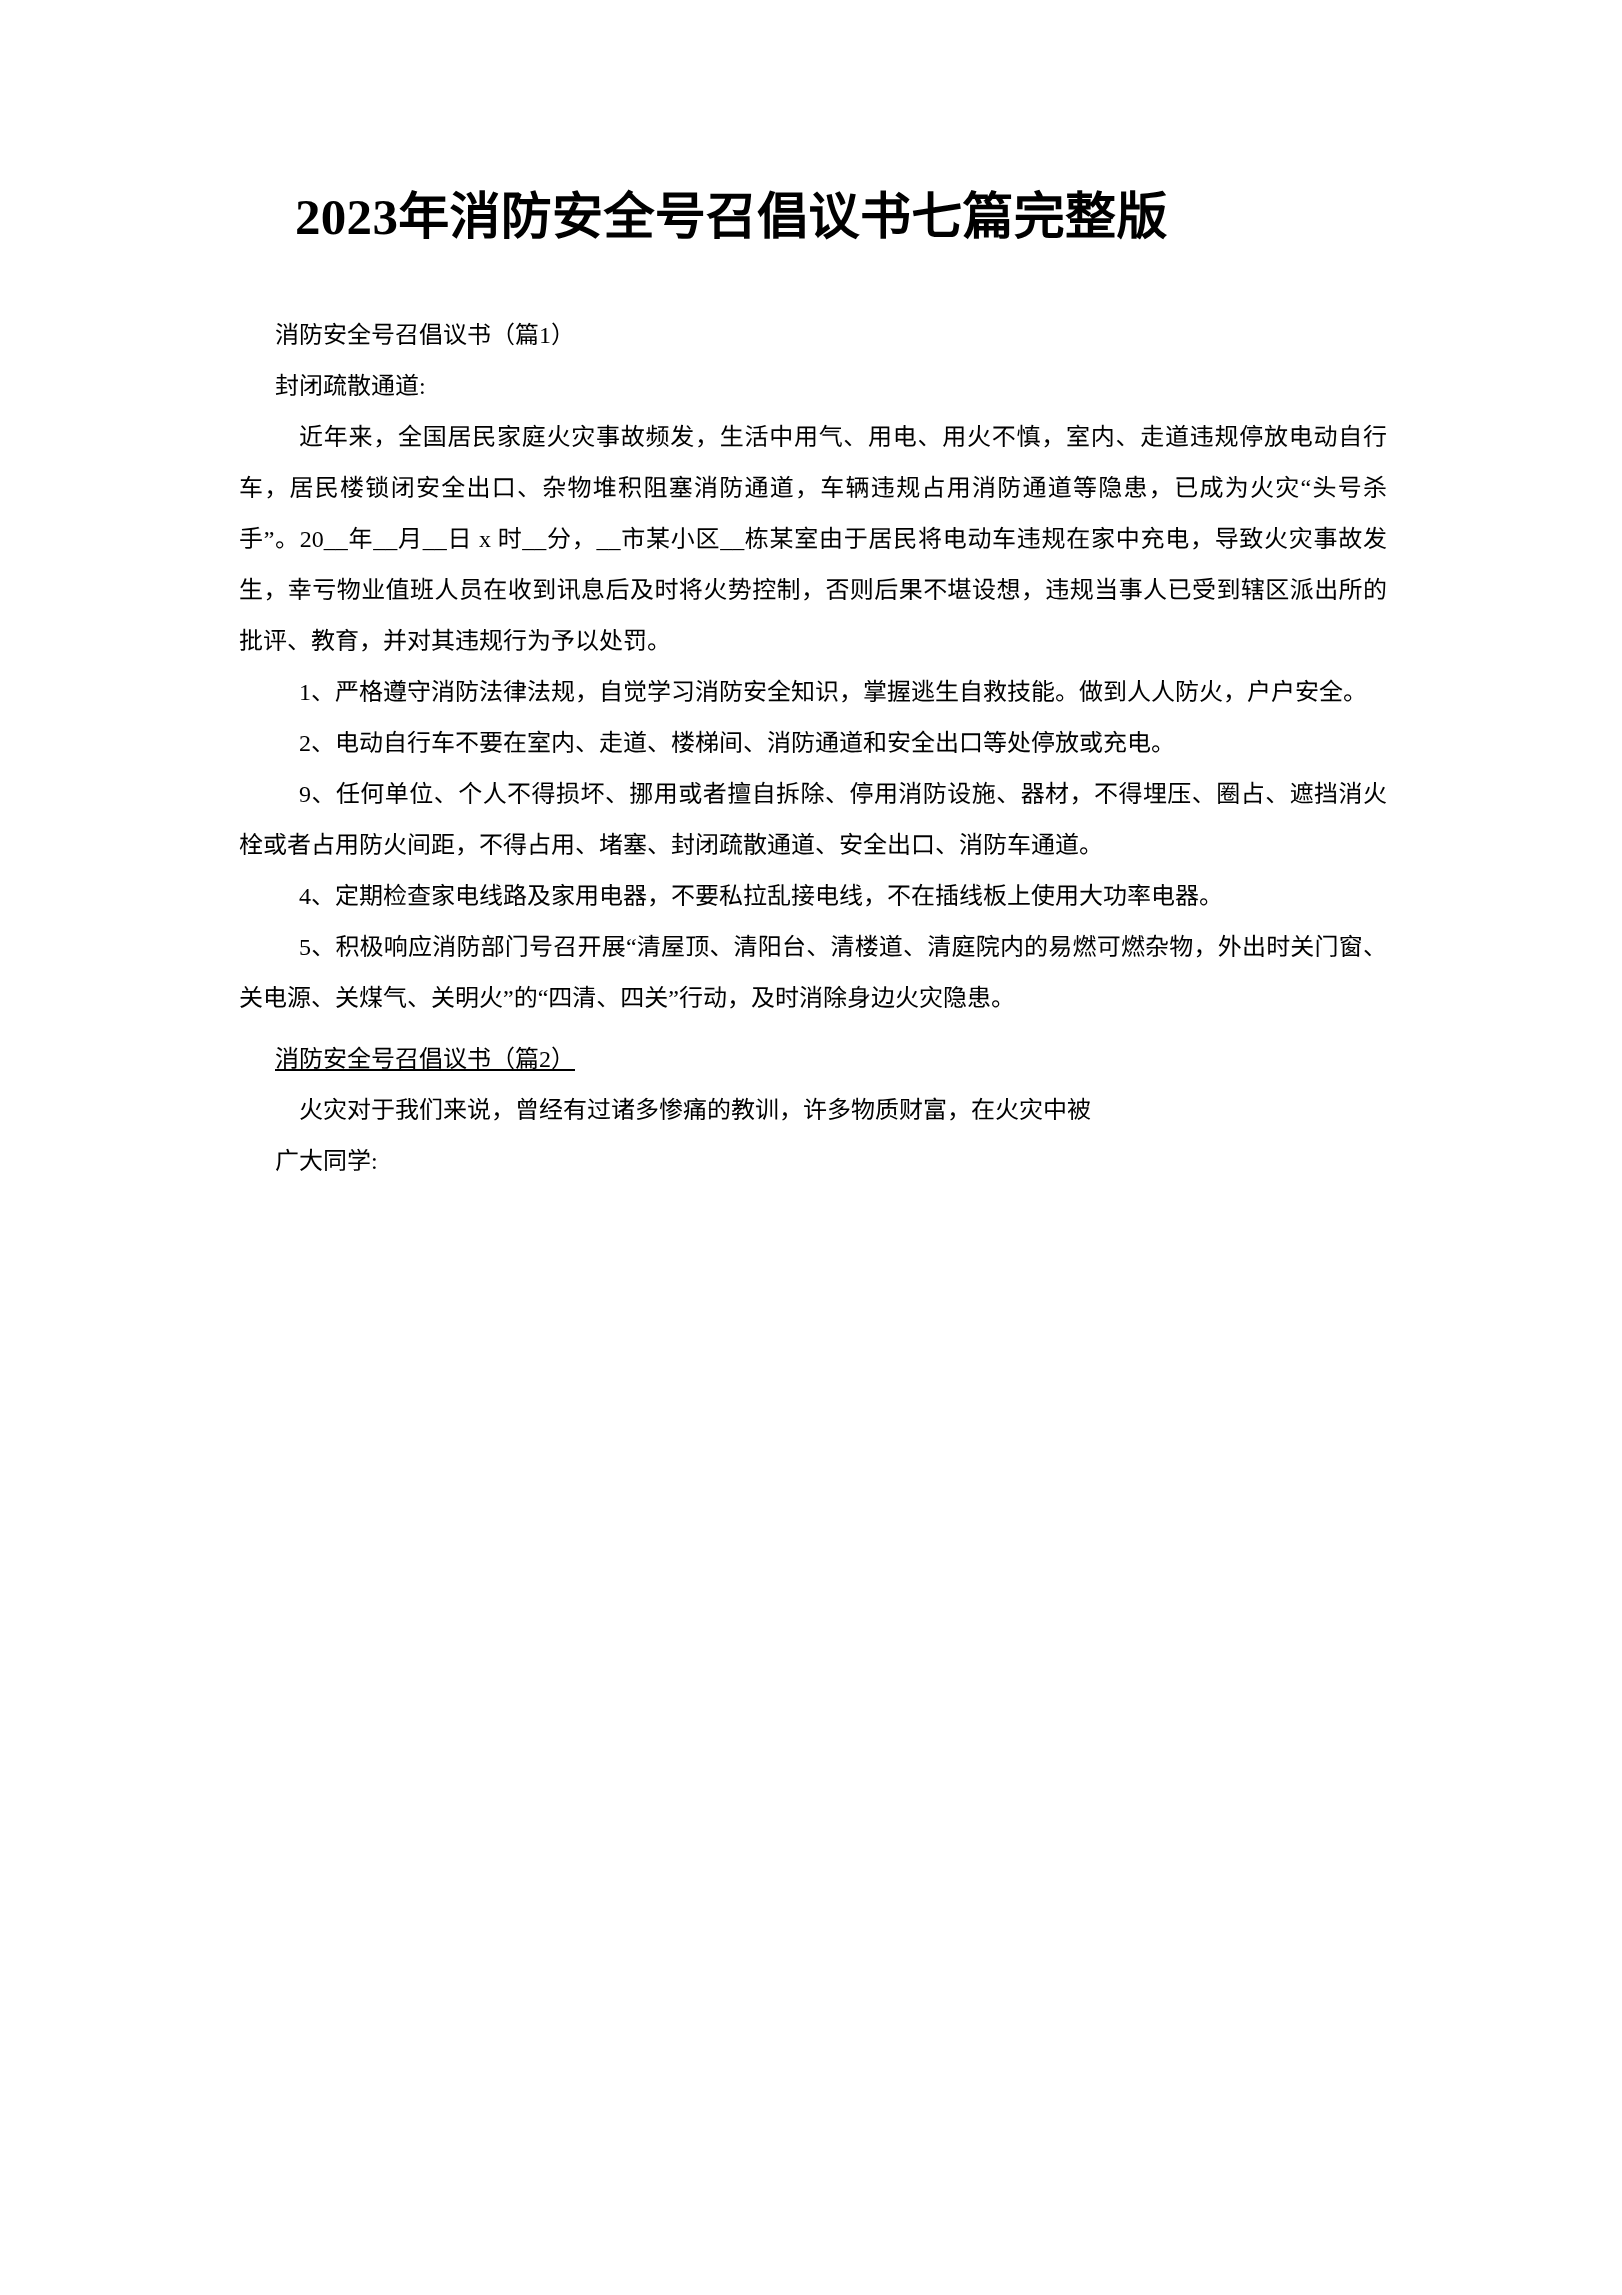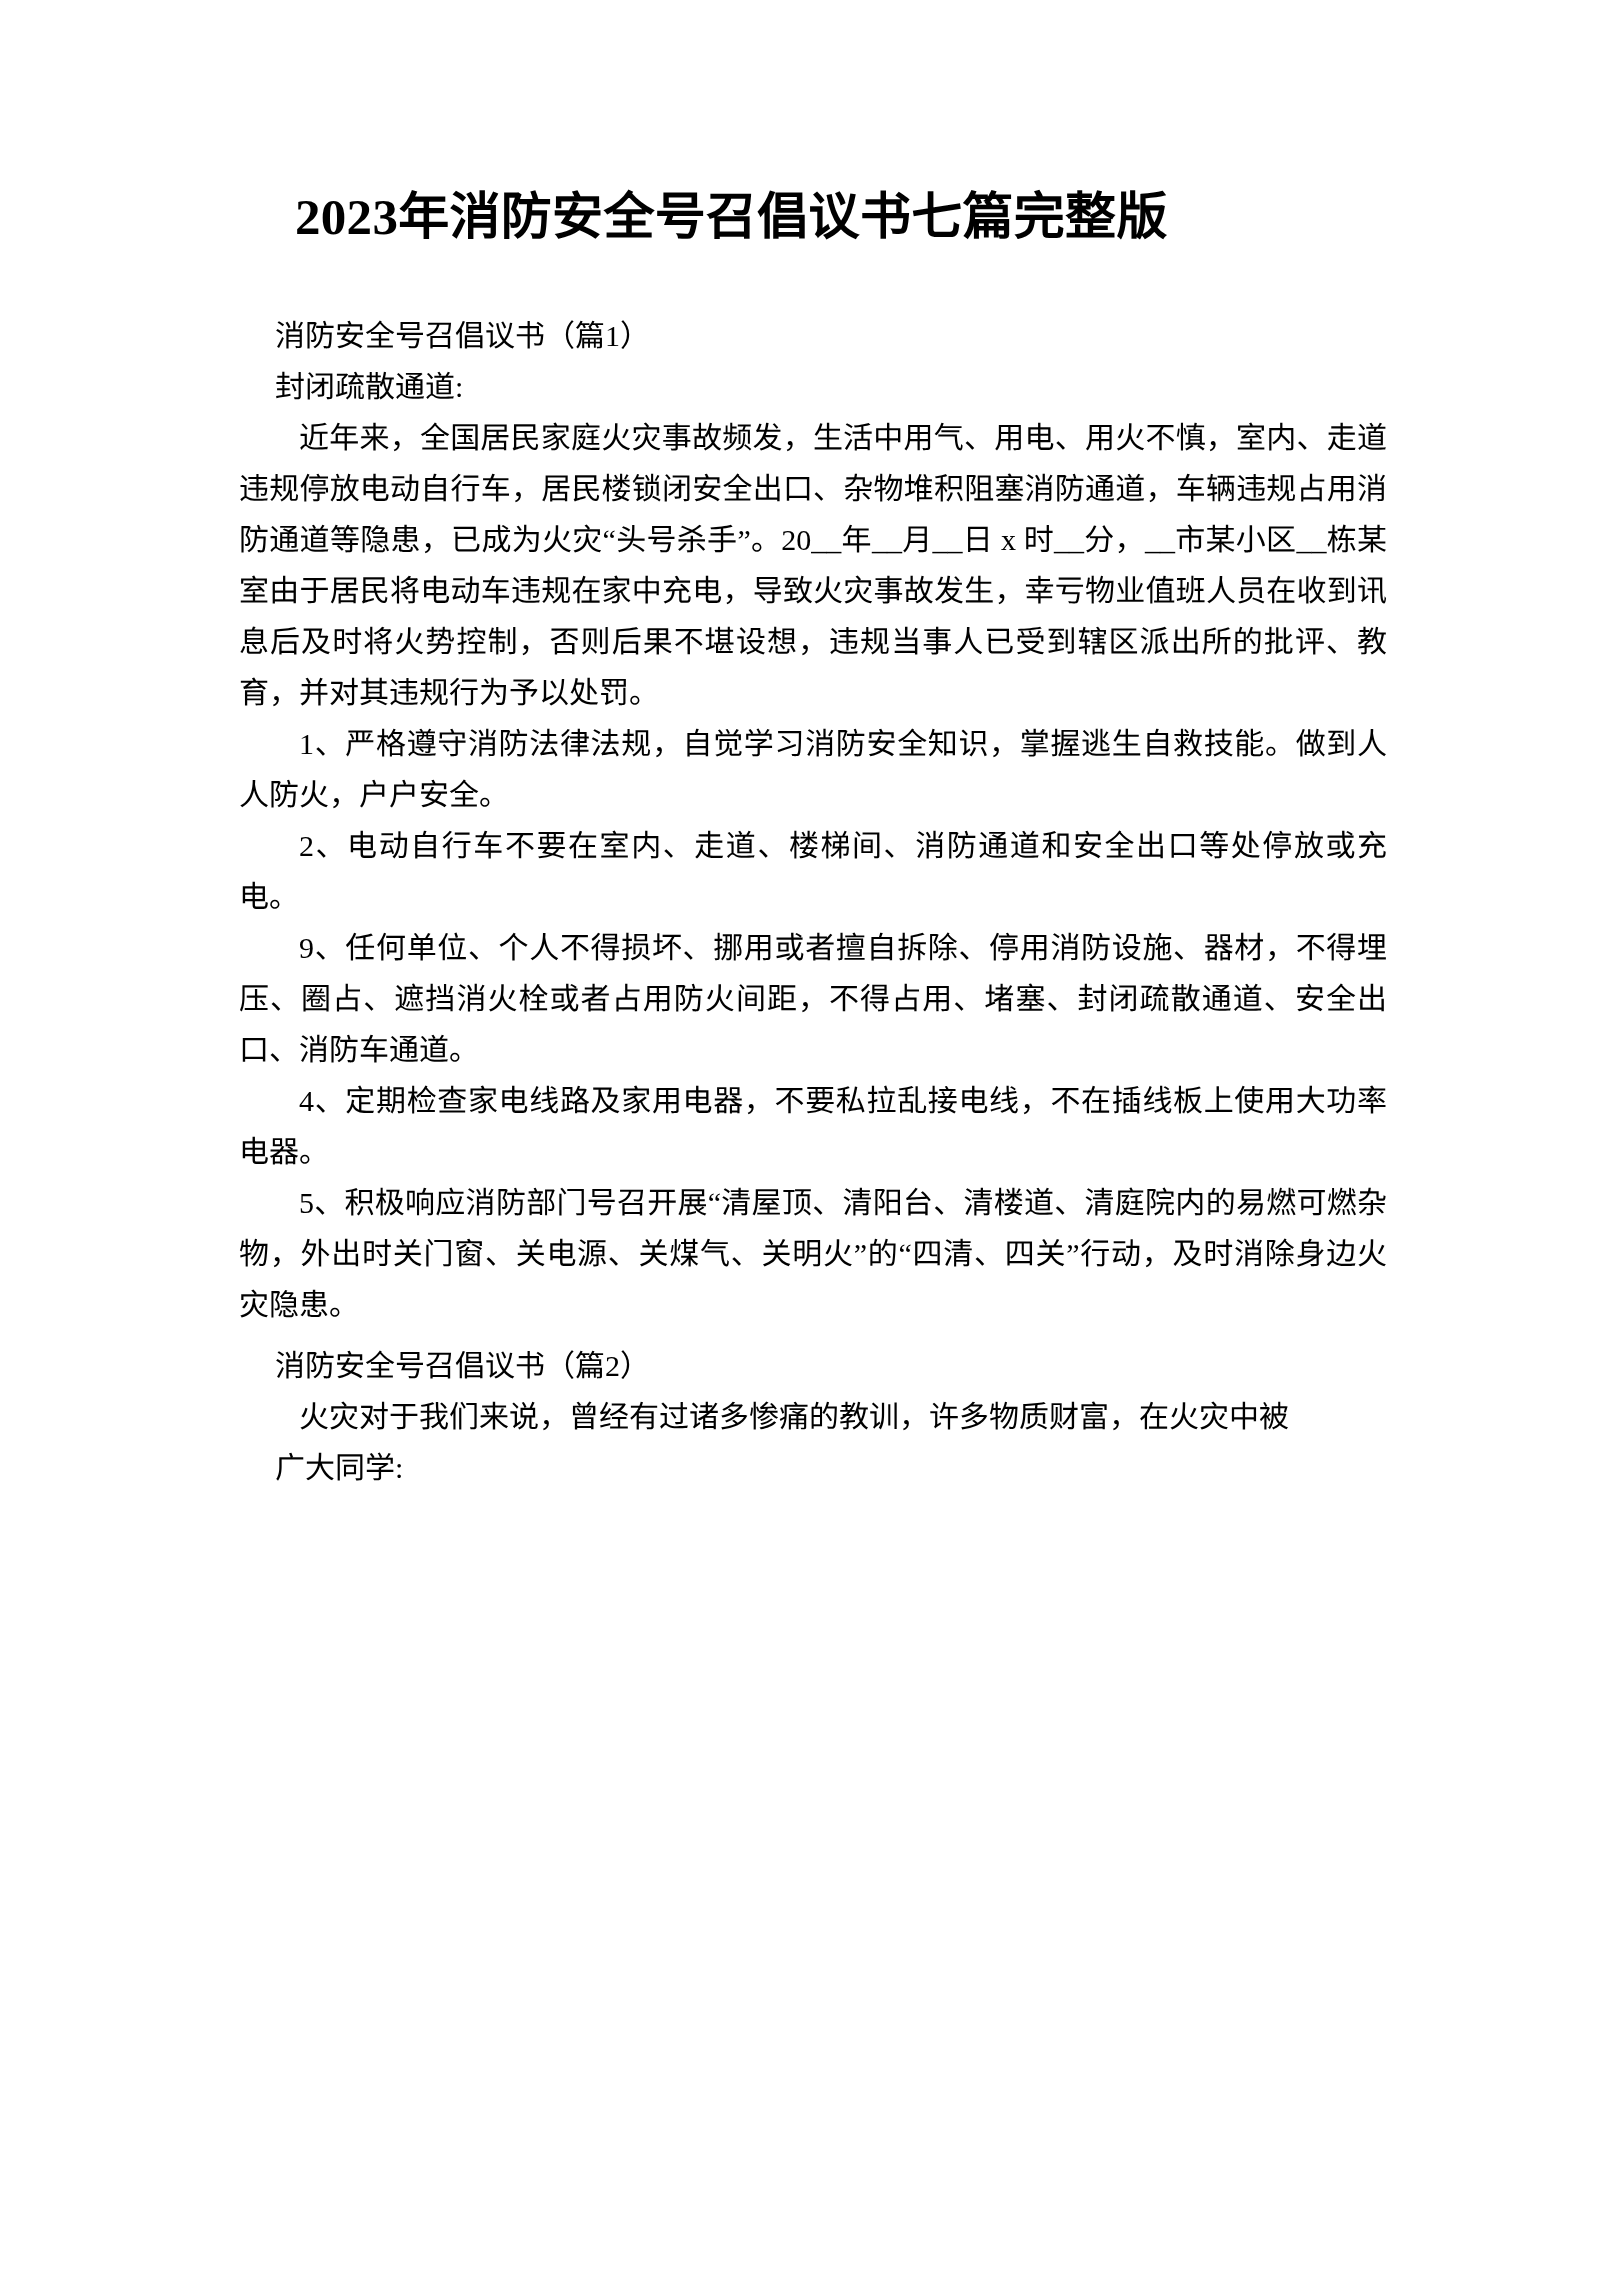--- a/index.html
+++ b/index.html
@@ -40,21 +40,21 @@
     padding-left: 56px;
     white-space: nowrap;
   }
 
   
   .blocks {
     margin-top: 63px;
   }
 
   .para {
-    font-size: 30px;
+    font-size: 24px;
     line-height: 51px;
     text-align: justify;
     text-justify: inter-ideograph;
     margin: 0 0 0 0;
     word-break: break-all;
     letter-spacing: 0px;
   }
 
   
   .para.subhead {
@@ -66,21 +66,21 @@
     text-indent: 36px;
     margin-bottom: 0;
   }
 
   
   .para.body {
     text-indent: 60px;
   }
 
   
-  .para.subhead.section-gap { margin-top: 10.5px; }
+  .para.subhead.section-gap { margin-top: 10.5px; text-decoration: underline; }
 </style>
 </head>
 <body>
 
 <div class="page">
 
   <div class="doc-body">
 
     <h1 class="doc-title">2023年消防安全号召倡议书七篇完整版</h1>
 

